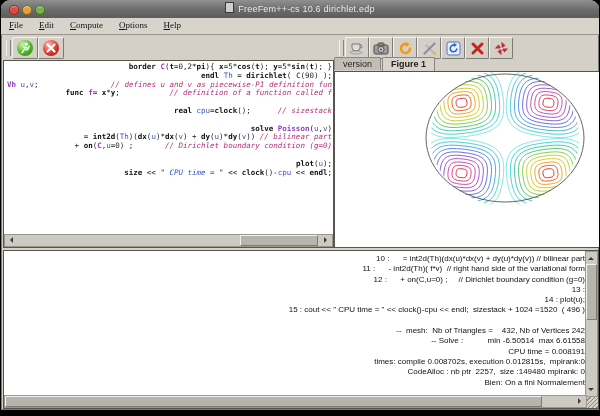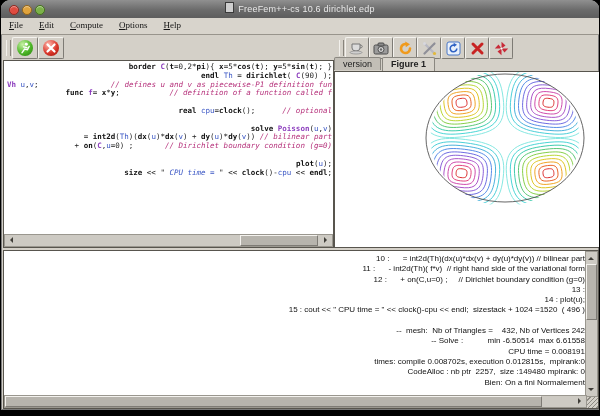--- a/index.html
+++ b/index.html
@@ -155,21 +155,21 @@
         </svg>
   </div>
 
   <div id="editor" class="pane">
     <div id="code">
           <div class="code-line"><span class="kw">border </span><span class="ty">C</span><span class="pl">(</span><span class="kw">t</span><span class="pl">=0,2*</span><span class="kw">pi</span><span class="pl">){ </span><span class="kw">x</span><span class="pl">=5*</span><span class="kw">cos</span><span class="pl">(</span><span class="kw">t</span><span class="pl">); </span><span class="kw">y</span><span class="pl">=5*</span><span class="kw">sin</span><span class="pl">(</span><span class="kw">t</span><span class="pl">); }</span></div>
           <div class="code-line"><span class="kw">endl </span><span class="vr">Th</span><span class="pl"> = </span><span class="kw">dirichlet</span><span class="pl">( </span><span class="ty">C</span><span class="pl">(90) );</span></div>
           <div class="code-line"><span class="ty">Vh</span><span class="pl"> </span><span class="vr">u</span><span class="pl">,</span><span class="vr">v</span><span class="pl">;                </span><span class="cm">// defines u and v as piecewise-P1 definition fun</span></div>
           <div class="code-line"><span class="kw">func </span><span class="ty">f</span><span class="pl">= </span><span class="kw">x</span><span class="pl">*</span><span class="kw">y</span><span class="pl">;           </span><span class="cm">// definition of a function called f</span></div>
           <div class="code-line">&nbsp;</div>
-          <div class="code-line"><span class="kw">real </span><span class="vr">cpu</span><span class="pl">=</span><span class="kw">clock</span><span class="pl">();      </span><span class="cm">// optional</span></div>
+          <div class="code-line"><span class="kw">real </span><span class="vr">cpu</span><span class="pl">=</span><span class="kw">clock</span><span class="pl">();      </span><span class="cm">// sizestack</span></div>
           <div class="code-line">&nbsp;</div>
           <div class="code-line"><span class="kw">solve </span><span class="ty">Poisson</span><span class="pl">(</span><span class="vr">u</span><span class="pl">,</span><span class="vr">v</span><span class="pl">)</span></div>
           <div class="code-line"><span class="pl">     = </span><span class="kw">int2d</span><span class="pl">(</span><span class="vr">Th</span><span class="pl">)(</span><span class="kw">dx</span><span class="pl">(</span><span class="vr">u</span><span class="pl">)*</span><span class="kw">dx</span><span class="pl">(</span><span class="vr">v</span><span class="pl">) + </span><span class="kw">dy</span><span class="pl">(</span><span class="vr">u</span><span class="pl">)*</span><span class="kw">dy</span><span class="pl">(</span><span class="vr">v</span><span class="pl">)) </span><span class="cm">// bilinear part</span></div>
           <div class="code-line"><span class="pl">     + </span><span class="kw">on</span><span class="pl">(</span><span class="ty">C</span><span class="pl">,</span><span class="vr">u</span><span class="pl">=0) ;       </span><span class="cm">// Dirichlet boundary condition (g=0)</span></div>
           <div class="code-line">&nbsp;</div>
           <div class="code-line"><span class="kw">plot</span><span class="pl">(</span><span class="vr">u</span><span class="pl">);</span></div>
           <div class="code-line"><span class="kw">size</span><span class="pl"> &lt;&lt; </span><span class="pl">"</span><span class="st"> CPU time = </span><span class="pl">"</span><span class="pl"> &lt;&lt; </span><span class="kw">clock</span><span class="pl">()-</span><span class="vr">cpu</span><span class="pl"> &lt;&lt; </span><span class="kw">endl</span><span class="pl">;</span></div>
         </div>
     <div class="sb" style="left:0;right:0;bottom:0;height:11px;">
       <span class="arr left" style="left:2px;top:2px;"></span>

